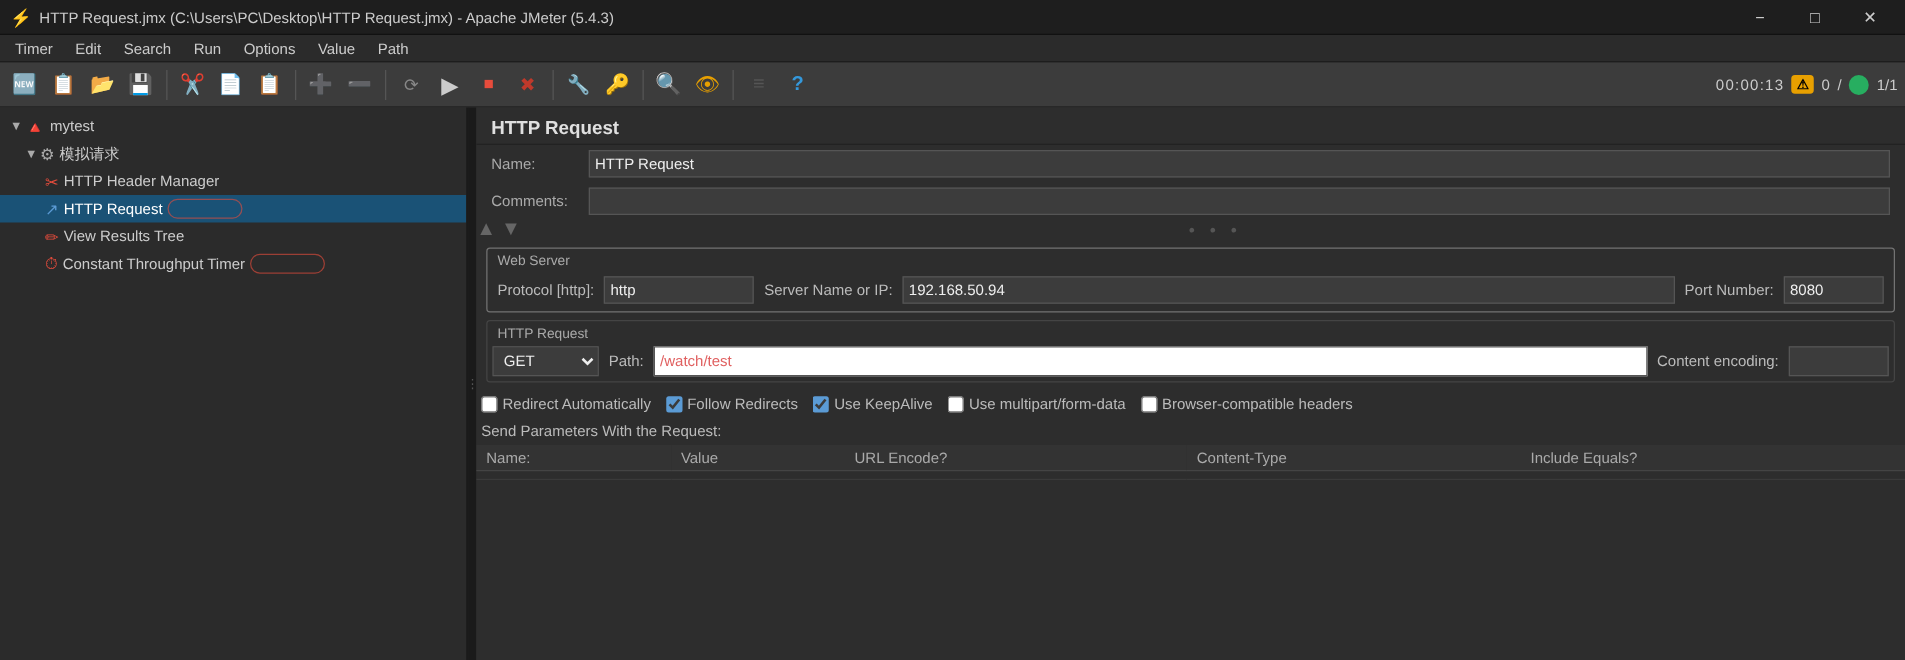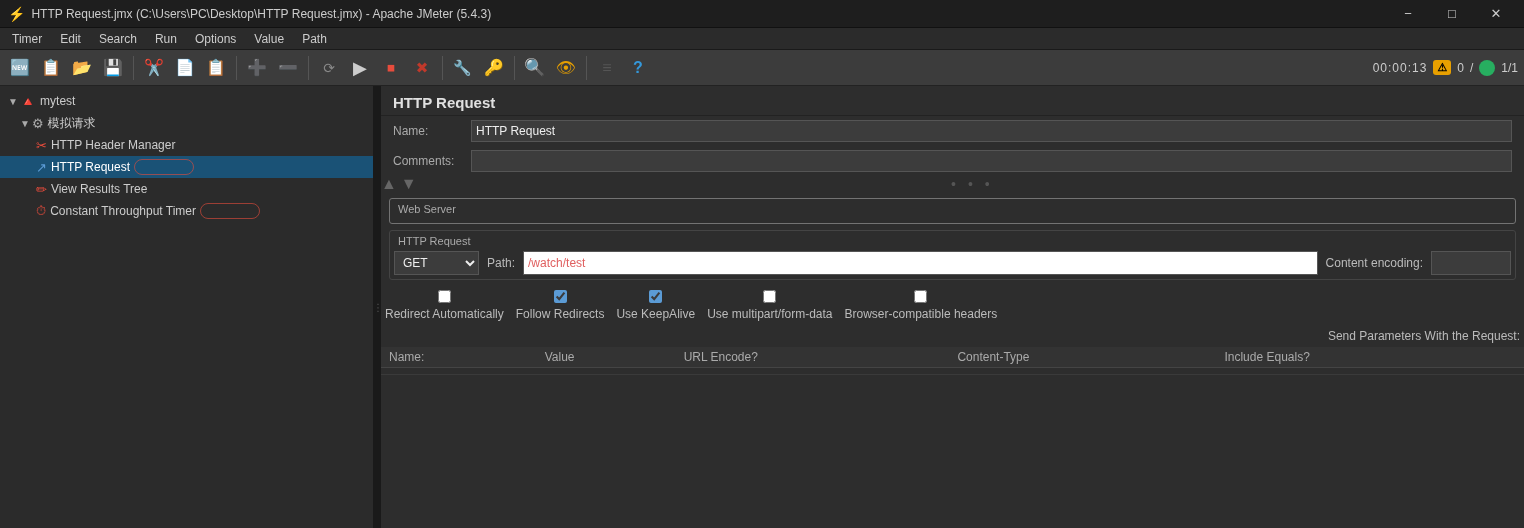--- a/index.html
+++ b/index.html
@@ -352,21 +352,20 @@
       padding: 4px 4px;
     }
     .checkbox-row label {
       display: flex;
       align-items: center;
       gap: 4px;
       color: #bbb;
       font-size: 12px;
       cursor: pointer;
       white-space: nowrap;
-      flex-direction: column;
     }
     .checkbox-row input[type="checkbox"] {
       cursor: pointer;
       accent-color: #5b9bd5;
     }
 
     
     .params-tabs {
       display: flex;
       align-items: center;
@@ -381,21 +380,21 @@
       color: #bbb;
       border-bottom: 2px solid transparent;
     }
     .params-tab.active {
       color: #e0e0e0;
       border-bottom: 2px solid #5b9bd5;
     }
 
     
     .send-params-header {
-      text-align: right;
+      text-align: left;
       padding: 4px;
       font-size: 12px;
       color: #bbb;
     }
 
     
     .params-table {
       width: 100%;
       border-collapse: collapse;
       font-size: 12px;
@@ -565,20 +564,28 @@
     </div>
 
     <div class="divider-dots">
       <span style="font-size:16px;cursor:pointer;color:#666">▲▼</span>
       <span style="flex:1;text-align:center;color:#555">• • •</span>
     </div>
 
 
     <div class="section-group">
       <div class="section-group-label">Web Server</div>
+      <div class="section-row">
+        <label>Protocol [http]:</label>
+        <input type="text" style="width: 120px;" value="http">
+        <label>Server Name or IP:</label>
+        <input type="text" class="server-name-input" value="192.168.50.94" style="">
+        <label>Port Number:</label>
+        <input type="text" style="width: 80px;" value="8080">
+      </div>
     </div>
 
     <div class="http-req-section">
       <div class="http-req-section-label">HTTP Request</div>
       <div class="method-row">
 
         <div class="method-select">
           <select>
             <option>GET</option>
             <option>POST</option>

